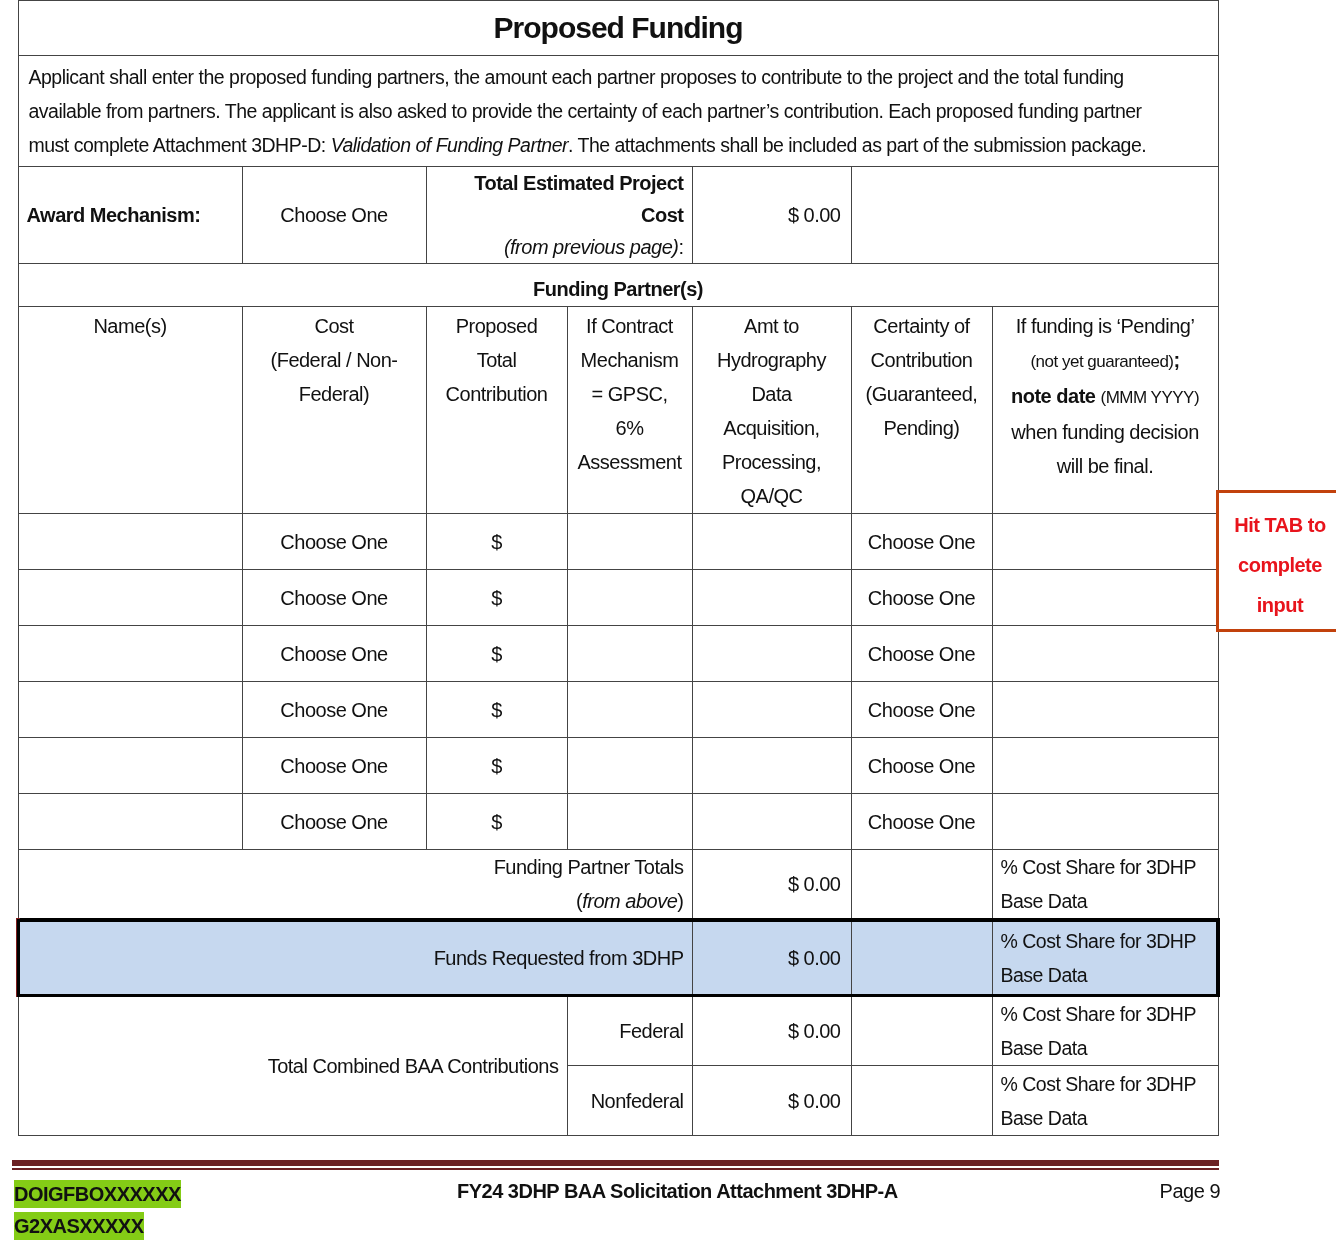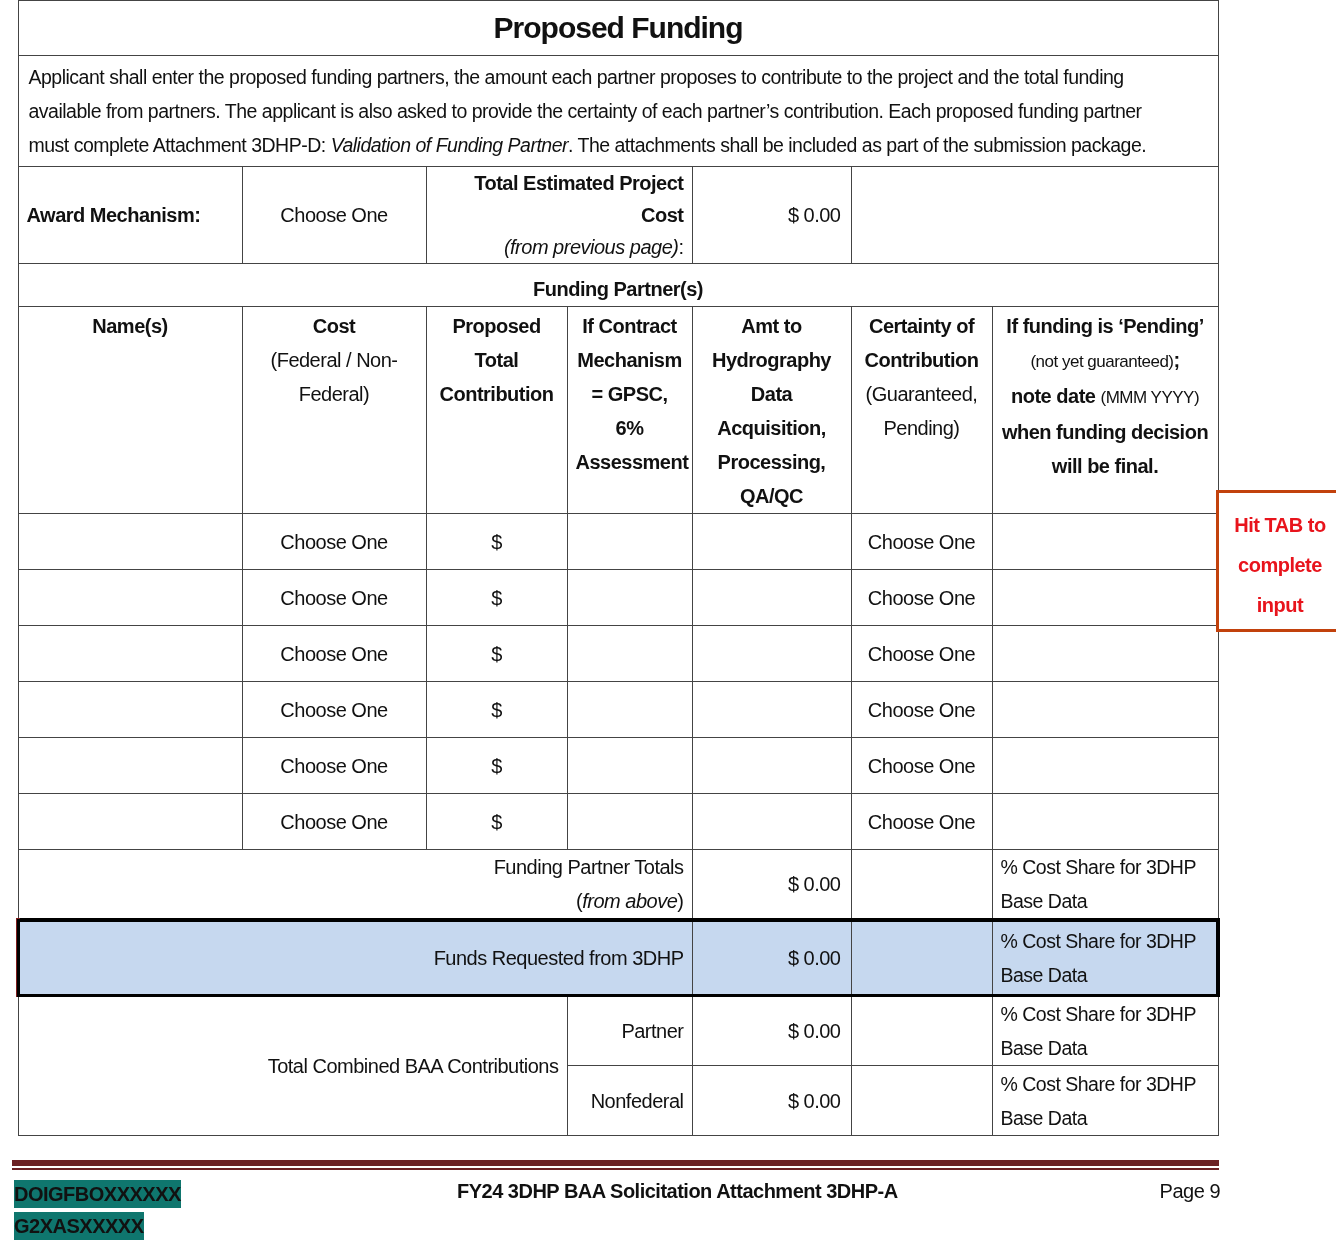--- a/index.html
+++ b/index.html
@@ -8,32 +8,32 @@
   .form { position:absolute; left:16px; top:0; width:1200px; }
   table { border-collapse:collapse; width:1200px; table-layout:fixed; }
   td { border:1px solid #444; padding:0 8px; font-size:20px; vertical-align:middle;
        line-height:34px; letter-spacing:-0.5px; }
   .title { text-align:center; font-weight:bold; font-size:30px; height:54px; letter-spacing:-1px; }
   .intro { font-size:19.5px; line-height:34px; padding:4px 10px; height:98px; }
   .bold { font-weight:bold; }
   .center { text-align:center; }
   .right { text-align:right; }
   .hdr { vertical-align:top; text-align:center; line-height:34px; padding-top:2px; }
-  .hdr .b { font-weight:bold; }
+  .hdr .b { font-weight:normal; }
   .datarow td { height:55px; }
   .highlight td { background:#c6d8ef; }
   .highlight { outline:3px solid #000; outline-offset:-2px; }
   .costshare { font-size:19.5px; line-height:34px; }
   .money { text-align:right; padding-right:10px; }
   .tip { position:absolute; left:1216px; top:490px; width:128px; height:142px;
          border:3px solid #c2410c; box-sizing:border-box; color:#e8141c; font-weight:bold;
          font-size:20px; line-height:40px; text-align:center; padding-top:12px; letter-spacing:-0.5px; }
   .footer-rule { position:absolute; left:12px; top:1160px; width:1207px; height:6px; background:#6b2124; }
   .footer-rule2 { position:absolute; left:12px; top:1168px; width:1207px; height:2px; background:#6b2124; }
-  .footer-id { position:absolute; left:14px; font-weight:bold; font-size:20px; background:#0f766e;
+  .footer-id { position:absolute; left:14px; font-weight:bold; font-size:20px; background:#84cc16;
                line-height:28px; letter-spacing:-0.5px; }
   .footer-title { position:absolute; left:412px; top:1180px; font-weight:bold; font-size:20px; letter-spacing:-0.5px;margin-left:45px; }
   .footer-page { position:absolute; right:116px; top:1180px; font-size:20px; letter-spacing:-0.5px; }
 </style>
 </head>
 <body>
 
 <div class="form">
 <table>
   <colgroup>
@@ -174,21 +174,21 @@
     <td class="money" style="border-top:3px solid #000;border-bottom:3px solid #000">$  0.00</td>
     <td style="border-top:3px solid #000;border-bottom:3px solid #000"></td>
     <td class="costshare" style="border-right:3px solid #000;border-top:3px solid #000;border-bottom:3px solid #000">
       <div>% Cost Share for 3DHP</div>
             <div>Base Data</div>
     </td>
   </tr>
 
   <tr style="height:70px">
     <td colspan="3" rowspan="2" class="right">Total Combined BAA Contributions</td>
-    <td class="right">Partner</td>
+    <td class="right">Federal</td>
     <td class="money">$  0.00</td>
     <td></td>
     <td class="costshare">
       <div>% Cost Share for 3DHP</div>
             <div>Base Data</div>
     </td>
   </tr>
   <tr style="height:70px">
     <td class="right">Nonfederal</td>
     <td class="money">$  0.00</td>

